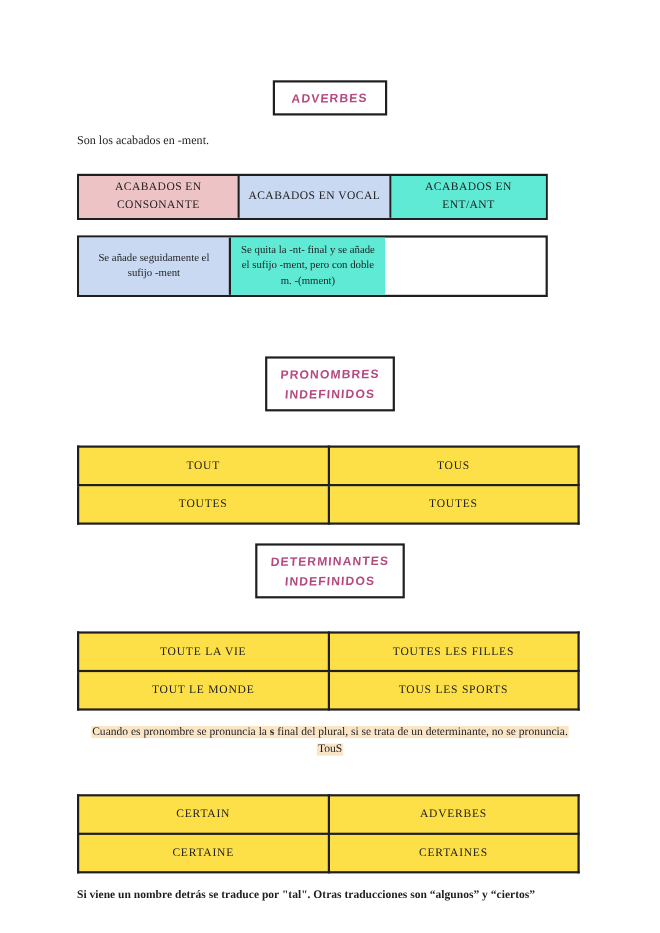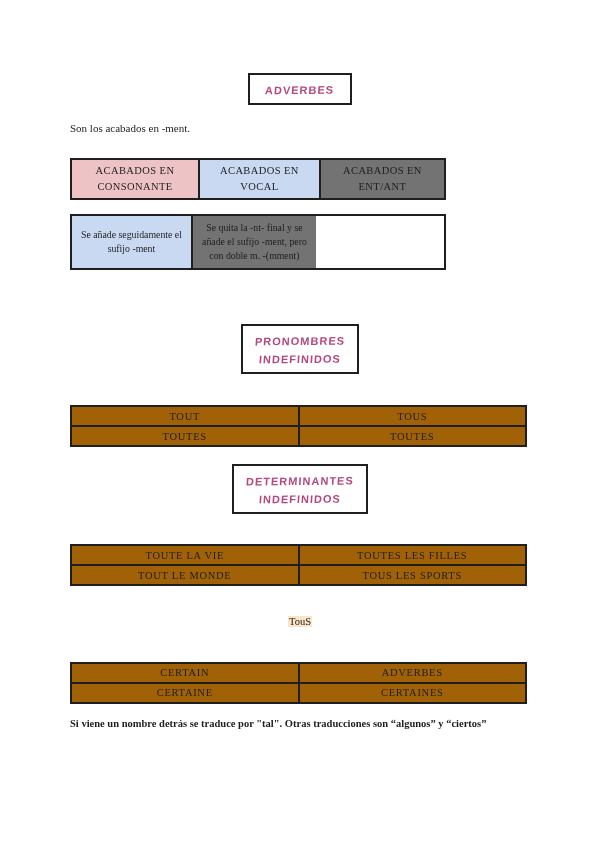--- a/index.html
+++ b/index.html
@@ -32,53 +32,53 @@
   }
   .titlebox.first { margin-top:73px; }
   .titlebox .hand { font-size:11px; line-height:1.35; }
 
   .intro { margin:17px 0 0 70px; font-size:11px; }
 
   
   .t3 {
     display:flex;
     margin-left:70px;
-    width:376px;
+    width:428px;
     border:2px solid #1f1f1f;
   }
   .t3 .cell {
     display:flex; align-items:center; justify-content:center;
     text-align:center;
     border-right:2px solid #1f1f1f;
     padding:4px 8px;
   }
   .t3 .cell:last-child { border-right:none; }
   .t3 .w1 { width:34.4%; } .t3 .w2 { width:32.5%; } .t3 .w3 { width:33.1%; }
   .t3.hdr { margin-top:24px; height:42px; }
   .t3.hdr .cell { font-size:10.5px; line-height:1.5; letter-spacing:0.4px; }
   .t3.rules { margin-top:14px; height:56px; }
   .t3.rules .cell { font-size:9.8px; line-height:1.4; }
   .c-pink   { background:#eec3c6; }
   .c-blue   { background:#c9d9f1; }
-  .c-yellow { background:#737373; }
+  .c-yellow { background:#5eead4; }
 
   
   table.t2 {
     margin-left:70px;
     width:457px;
     border-collapse:collapse;
     table-layout:fixed;
   }
   table.t2 td {
     border:2px solid #1f1f1f;
     text-align:center;
-    height:20px;
+    height:35px;
     font-size:10.5px;
     letter-spacing:0.7px;
-    background:#a16207;
+    background:#fde047;
   }
 
   .mt-pron  { margin-top:54px; }
   .mt-t2    { margin-top:31px; }
   .mt-det   { margin-top:17px; }
   .mt-t3    { margin-top:30px; }
   .mt-cert  { margin-top:32px; }
 
   .note {
     width:476px;
@@ -143,21 +143,21 @@
       <td>TOUTES LES FILLES</td>
     </tr>
     <tr>
       <td>TOUT LE MONDE</td>
       <td>TOUS LES SPORTS</td>
     </tr>
   </tbody>
     </table>
 
   <p class="note">
-    <br>
+    <span class="hl"><span>Cuando es pronombre se pronuncia la </span><b>s</b><span> final del plural, si se trata de un determinante, no se pronuncia.</span></span><br>
     <span class="hl">TouS</span>
   </p>
 
   <table class="t2 mt-cert">
     <tbody>
         <tr>
       <td>CERTAIN</td>
       <td>ADVERBES</td>
     </tr>
     <tr>

